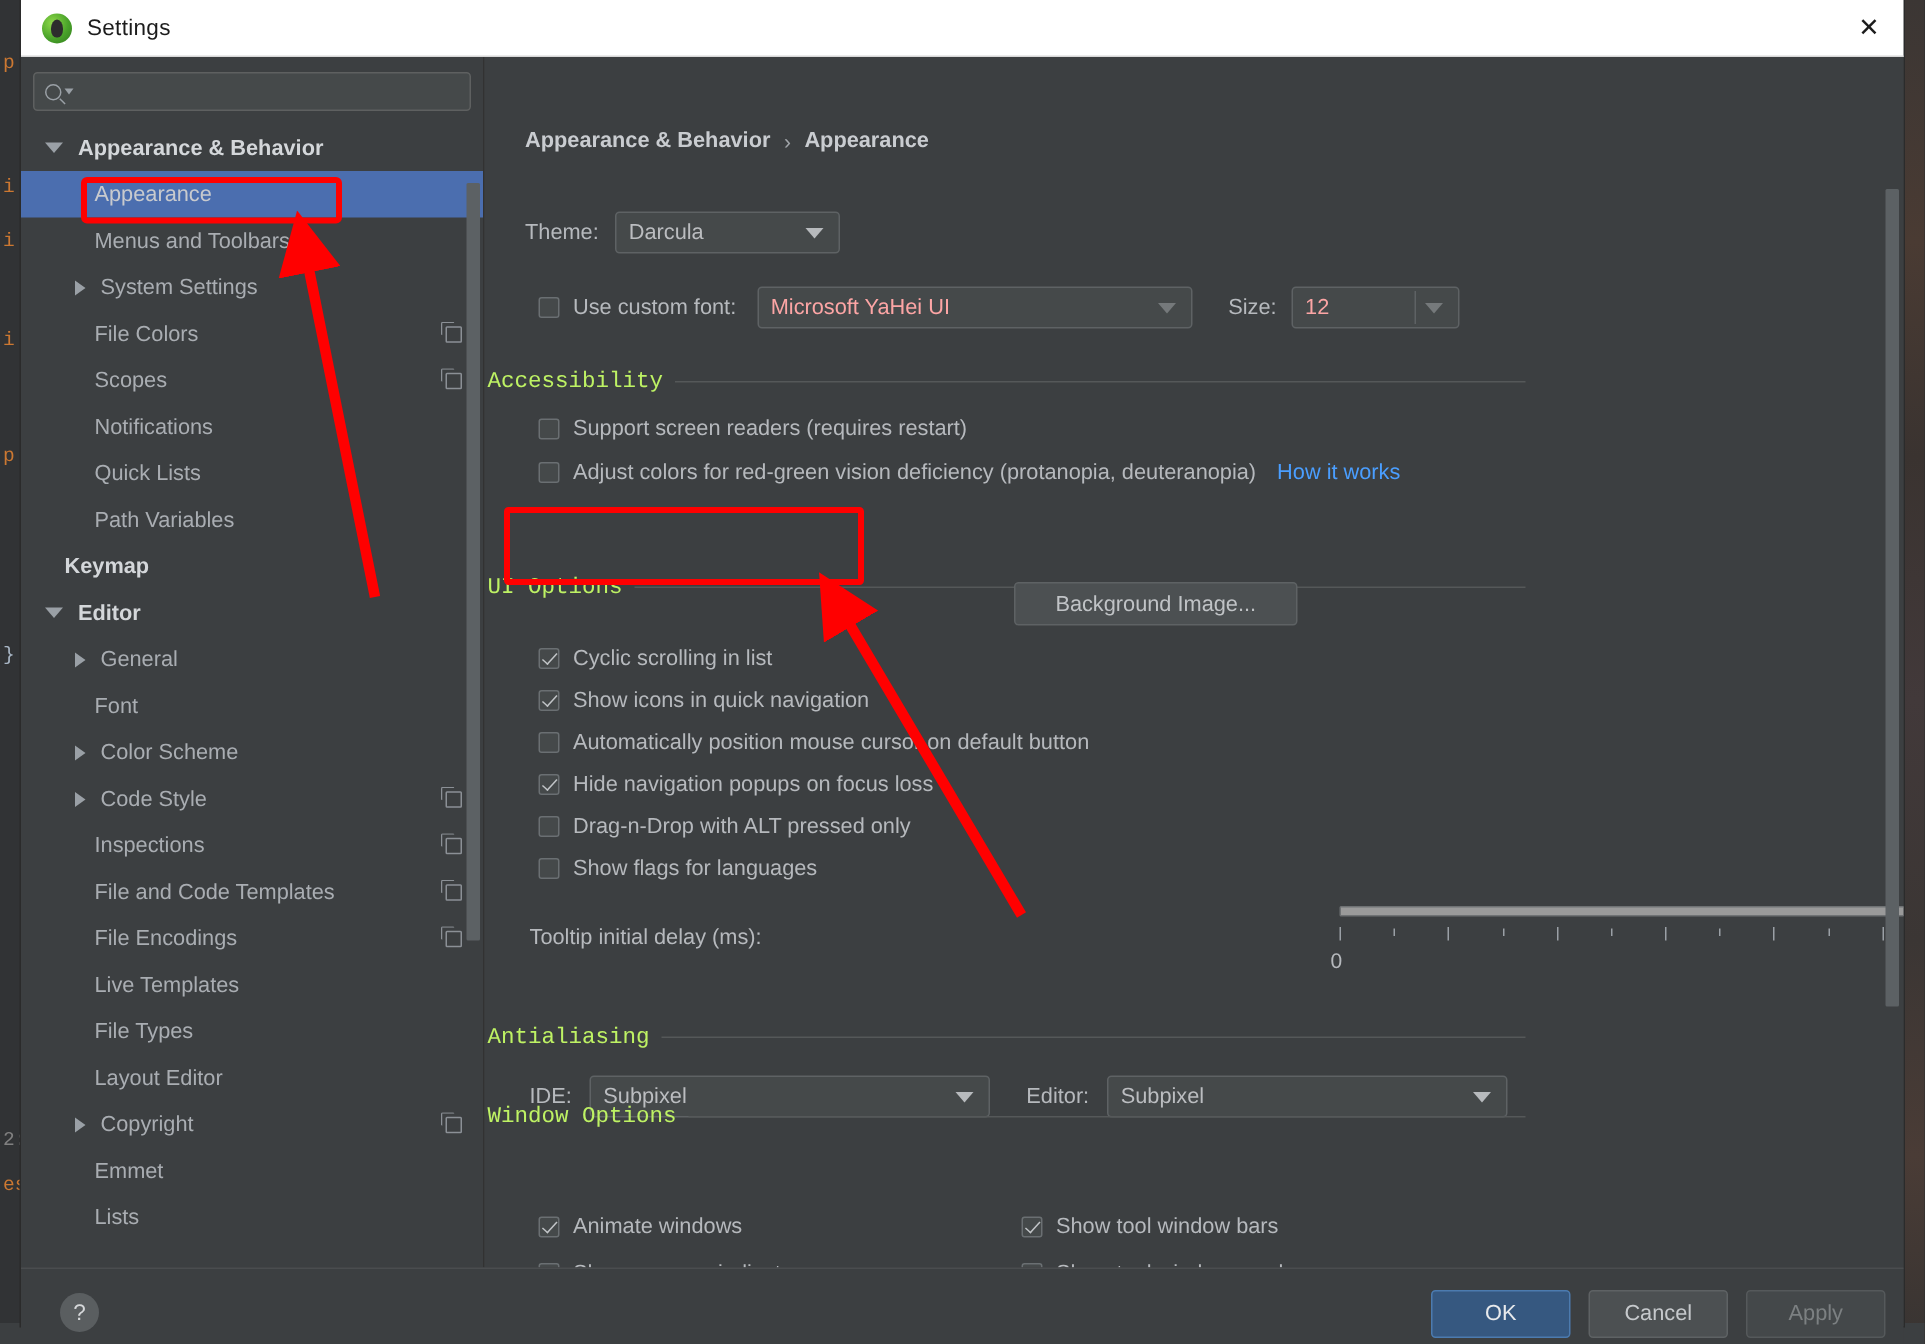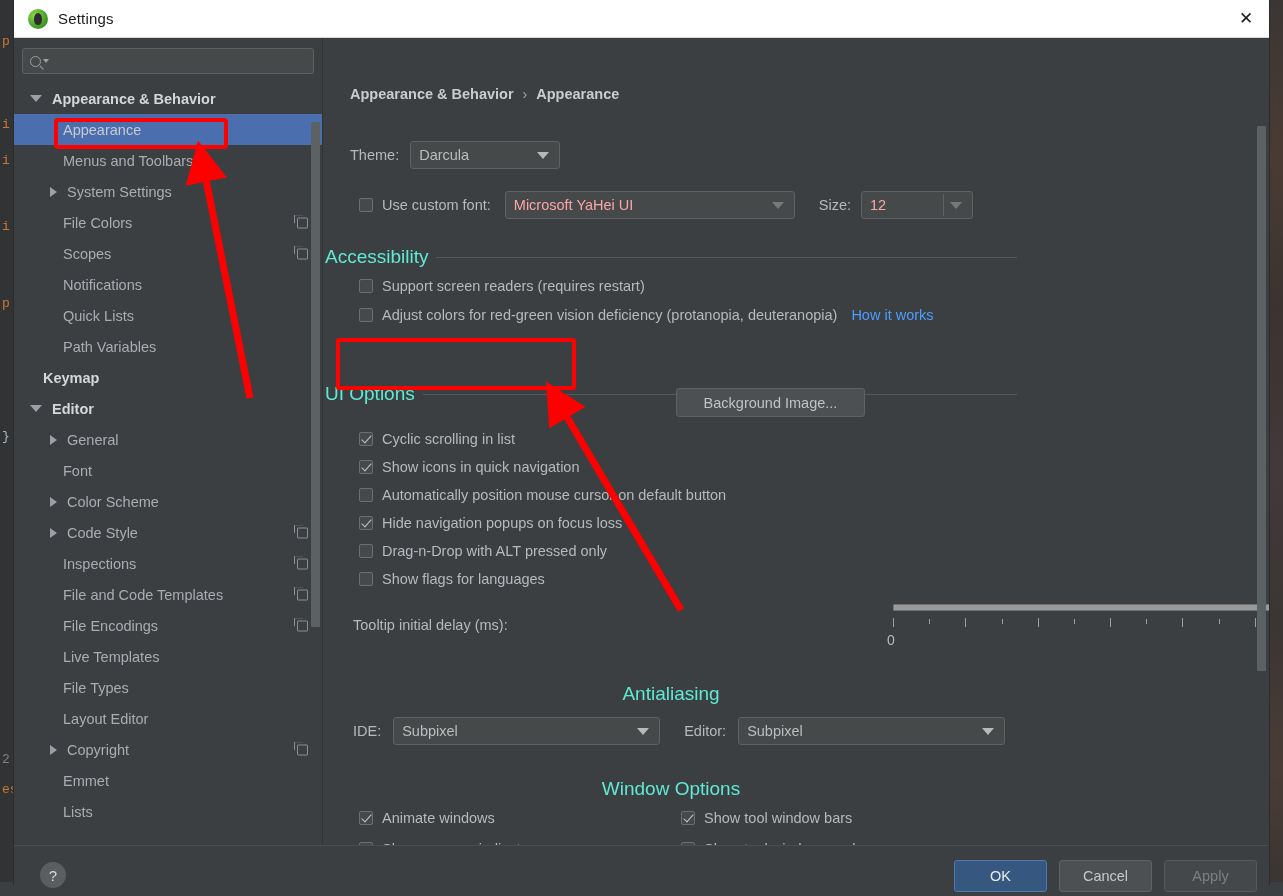--- a/index.html
+++ b/index.html
@@ -184,21 +184,21 @@
     content: ""; position: absolute; left: 4px; top: 0px;
     width: 4px; height: 9px;
     border: solid #c2c5c8; border-width: 0 1.7px 1.7px 0;
     transform: rotate(42deg);
   }
 
   
   .group {
     position: absolute; display: flex; align-items: center; gap: 8px;
   }
-  .group .gtitle { color: #5eead4; font-size: 19px; white-space: nowrap; }
+  .group .gtitle { color: #bef264; font-size: 15px; white-space: nowrap; font-family: Liberation Mono, monospace; }
   .group .gline { height: 1px; background: #555859; }
 
   
   #bg-image-btn {
     position: absolute; left: 353px; top: 350px;
     width: 189px; height: 29px;
     background: #4c5052; border: 1px solid #5e6264; border-radius: 3px;
     color: #c0c3c6; font-size: 14.5px;
     display: flex; align-items: center; justify-content: center;
     cursor: pointer;
@@ -555,38 +555,38 @@
           <i class="major" style="left: 145px;"></i>
           <i class="minor" style="left: 181px;"></i>
           <i class="major" style="left: 217px;"></i>
           <i class="minor" style="left: 253px;"></i>
           <i class="major" style="left: 289px;"></i>
           <i class="minor" style="left: 326px;"></i>
           <i class="major" style="left: 362px;"></i>
         </div>
       <span class="tick-num" style="left:564px; top:594px;">0</span>
 
-      <div class="group" style="left:2px; top:645px; width:692px;flex-direction:column;">
+      <div class="group" style="left:2px; top:645px; width:692px;">
         <span class="gtitle">Antialiasing</span>
         <span class="gline" style="flex:1;"></span>
       </div>
       <div class="row" style="left:30px; top:679px;">
         <span class="label">IDE:</span>
         <span class="combo" style="width:267px; margin-left:12px;">
           <span>Subpixel</span>
           <span class="caret"></span>
         </span>
         <span class="label" style="margin-left:24px;">Editor:</span>
         <span class="combo" style="width:267px; margin-left:12px;">
           <span>Subpixel</span>
           <span class="caret"></span>
         </span>
       </div>
 
-      <div class="group" style="left:2px; top:740px; width:692px;flex-direction:column;">
+      <div class="group" style="left:2px; top:698px; width:692px;">
         <span class="gtitle">Window Options</span>
         <span class="gline" style="flex:1;"></span>
       </div>
       <div id="win-left">
           <div class="row" style="left: 36px; top: 772px;">
             <span class="cb checked"></span>
             <span class="label">Animate windows</span>
           </div>
           <div class="row" style="left: 36px; top: 803px;">
             <span class="cb"></span>

